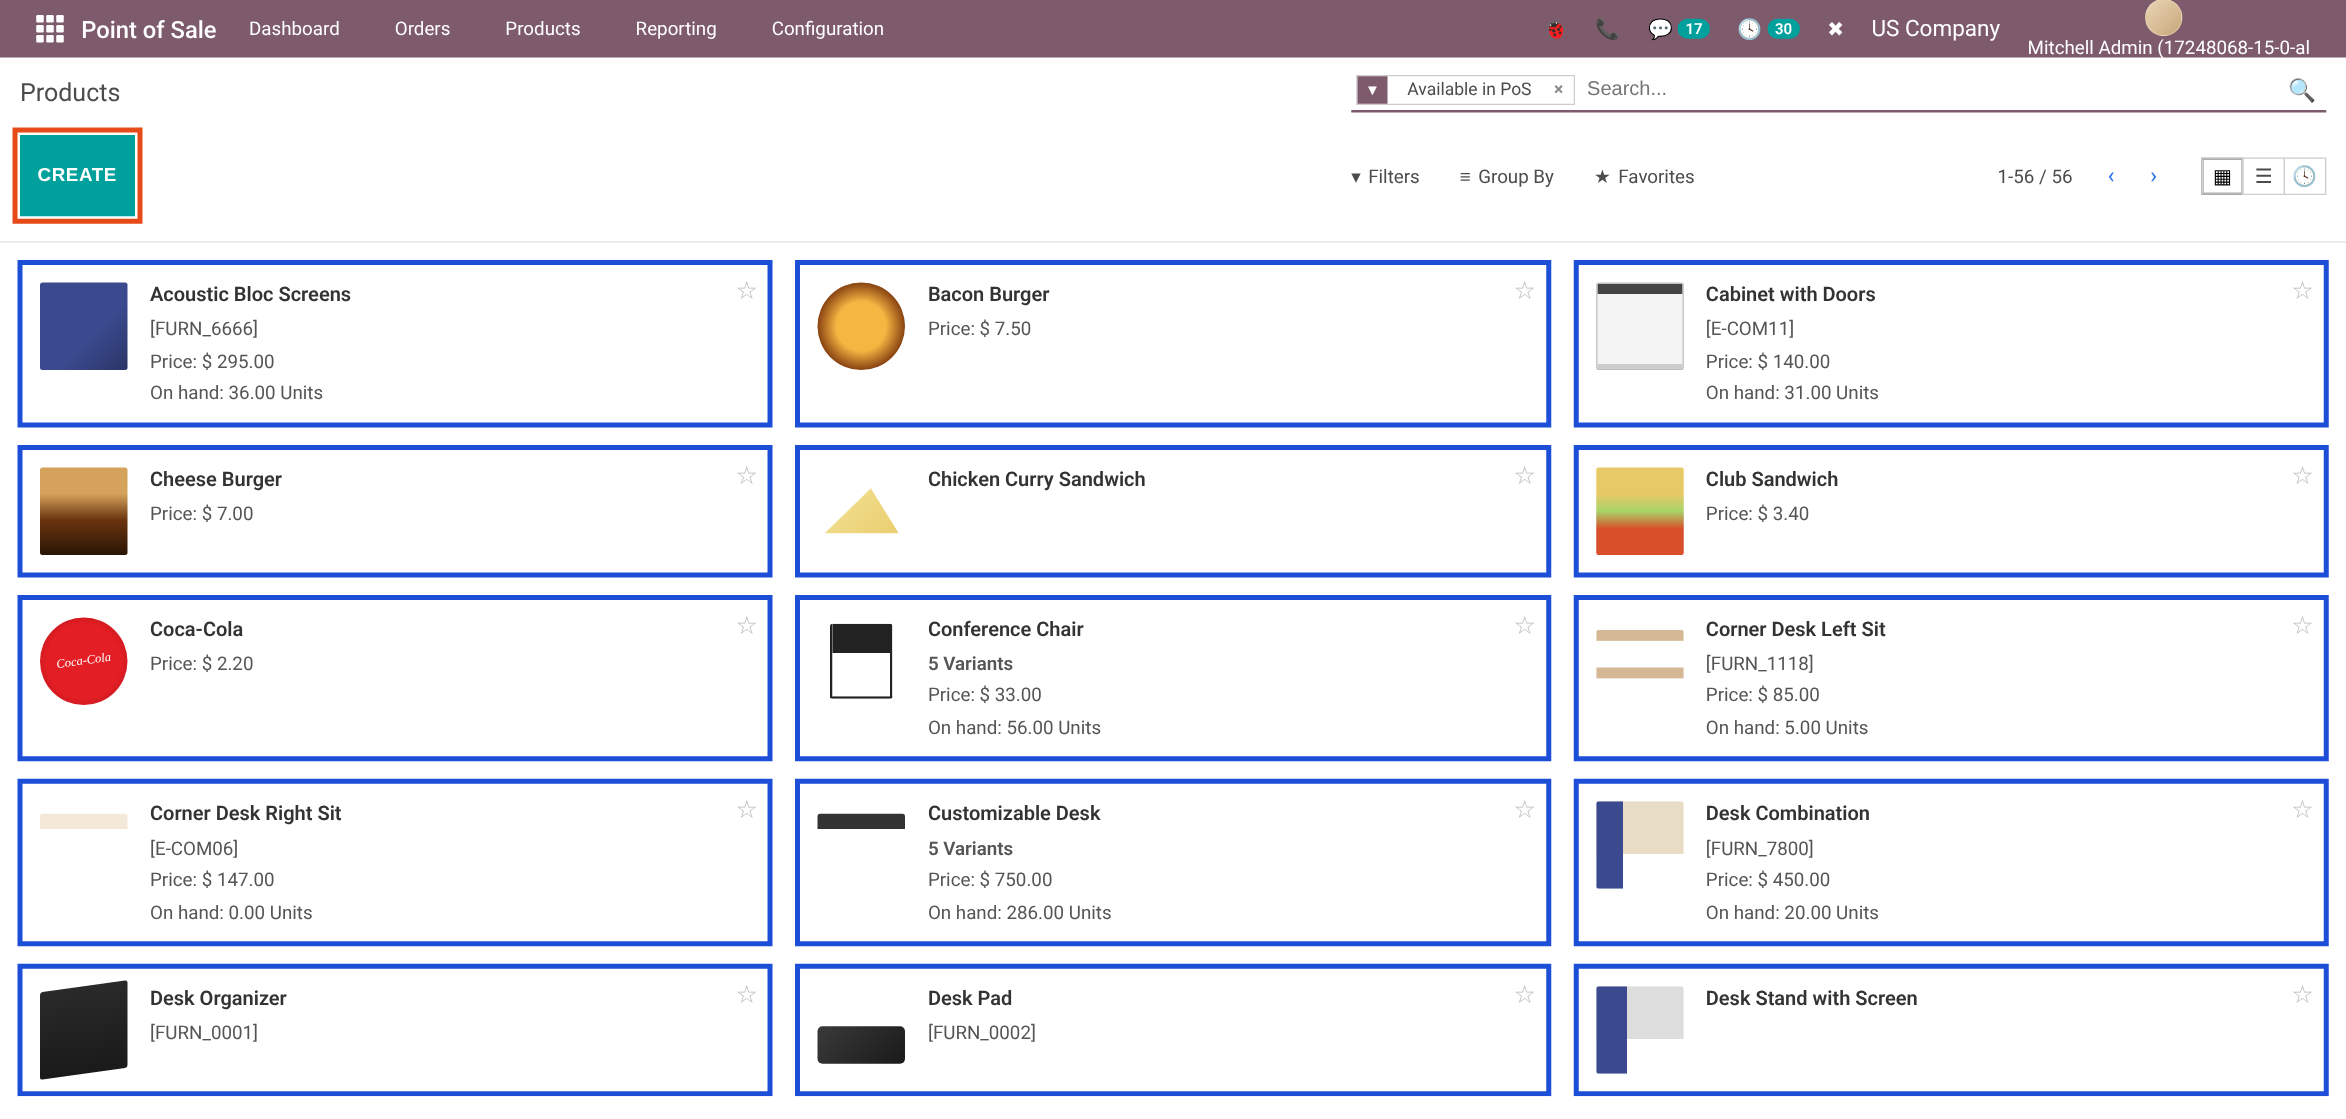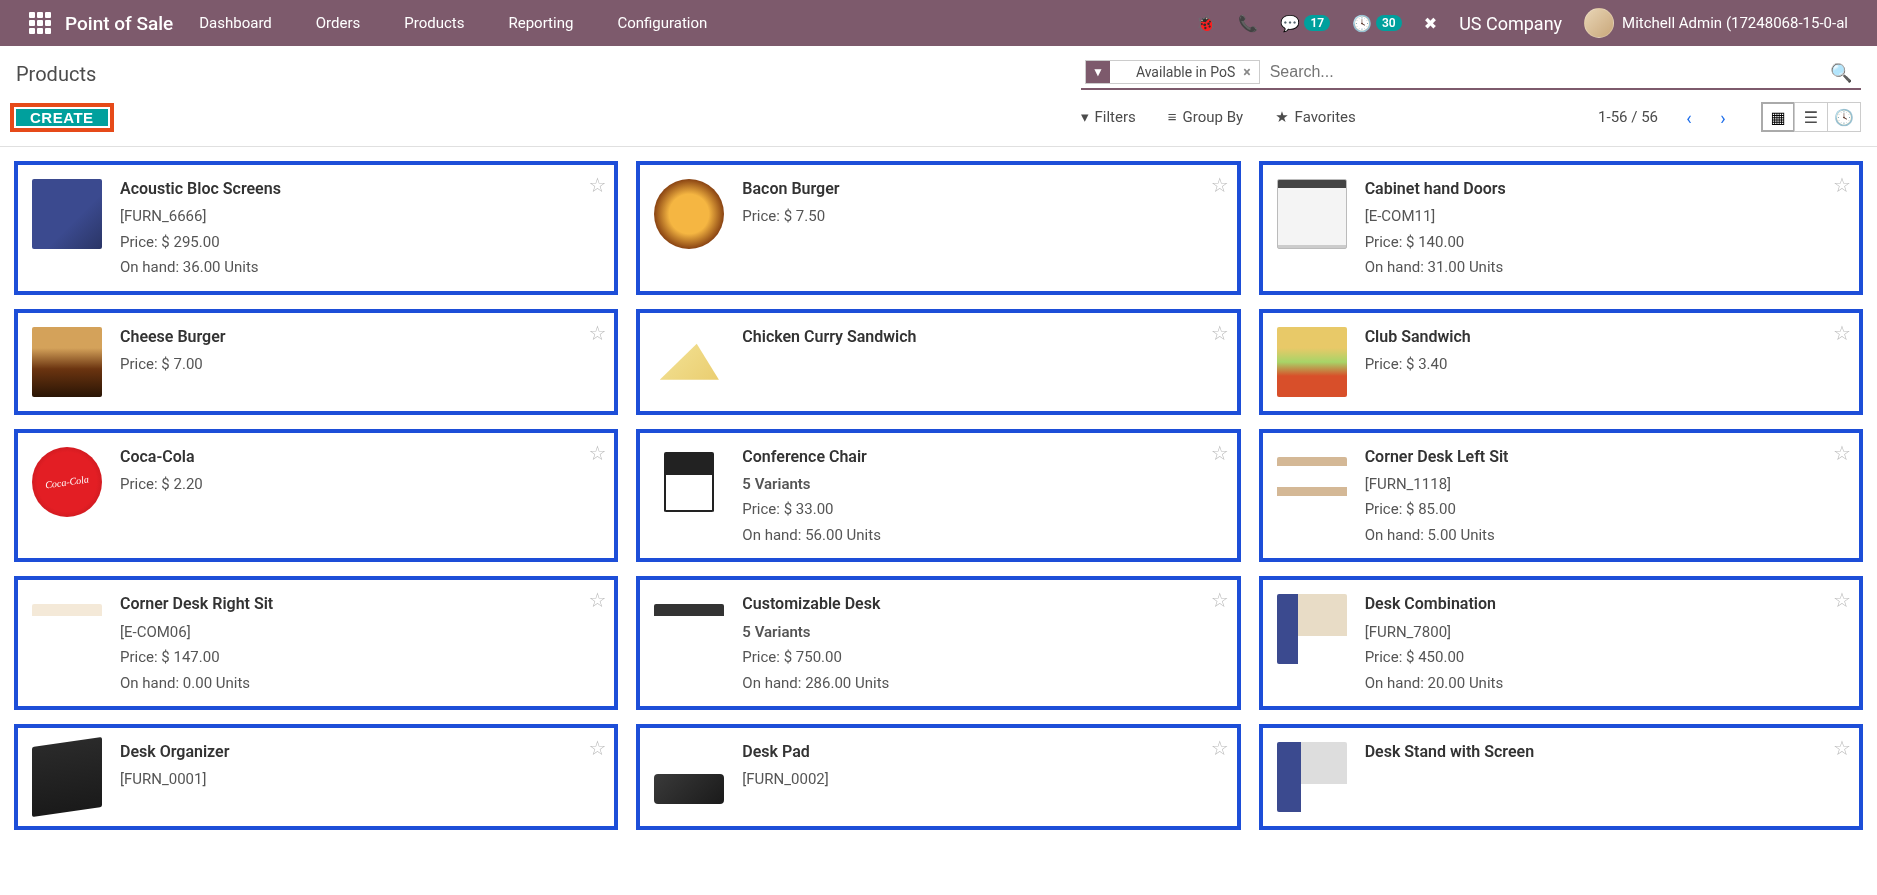--- a/index.html
+++ b/index.html
@@ -19,28 +19,28 @@
   .icon-span { font-size: 16px; cursor: pointer; }
 
   
   .cp { padding: 10px 16px 0 16px; }
   .cp-row1 { display: flex; align-items: flex-start; }
   .page-title { font-size: 20px; font-weight: 400; padding-top: 6px; }
   .search-area { margin-left: auto; flex: 0 0 780px; }
   .search-box { border-bottom: 2px solid #7d5a6c; display: flex; align-items: center; padding: 4px 4px; gap: 6px; background: #fff; }
   .facet { display: inline-flex; align-items: center; border: 1px solid #ccc; background: #fff; font-size: 14px; }
   .facet-icon { background: #7d5a6c; color: #fff; padding: 4px 6px; display: flex; align-items: center; font-size: 12px; }
-  .facet-label { padding: 2px 6px; color: #4c4c4c; margin-left: 20px; }
+  .facet-label { padding: 2px 16px; color: #4c4c4c; }
   .facet-remove { padding: 2px 8px 2px 2px; color: #888; cursor: pointer; font-weight: bold; }
   .search-input { flex: 1; border: none; outline: none; font-size: 16px; padding: 2px 4px; color: #666; }
   .search-mag { color: #7d5a6c; font-size: 18px; padding: 0 4px; }
 
   .cp-row2 { display: flex; align-items: center; margin-top: 12px; padding-bottom: 14px; }
   .create-wrap { border: 4px solid #e64a19; display: inline-block; padding: 2px; margin-left: -6px; }
-  .create-btn { background: #00a09d; color: #fff; border: none; padding: 0 14px; font-size: 15px; font-weight: 600; letter-spacing: .5px; cursor: pointer; }
+  .create-btn { background: #00a09d; color: #fff; border: none; padding: 24px 14px; font-size: 15px; font-weight: 600; letter-spacing: .5px; cursor: pointer; }
   .toolbar-mid { margin-left: auto; flex: 0 0 780px; display: flex; align-items: center; gap: 32px; }
   .tool-item { display: flex; align-items: center; gap: 6px; color: #4c4c4c; cursor: pointer; font-size: 15px; }
   .tool-right { margin-left: auto; display: flex; align-items: center; gap: 16px; }
   .pager { color: #4c4c4c; font-size: 15px; }
   .pager-arrows { display: flex; gap: 4px; }
   .pager-btn { width: 30px; height: 30px; display: flex; align-items: center; justify-content: center; color: #1f6feb; cursor: pointer; font-size: 18px; }
   .view-switch { display: flex; margin-left: 8px; }
   .view-btn { width: 34px; height: 30px; border: 1px solid #ccc; display: flex; align-items: center; justify-content: center; cursor: pointer; color: #4c4c4c; background: #fff; margin-left: -1px; font-size: 16px; }
   .view-btn.active { background: #fff; color: #000; border-color: #aaa; box-shadow: inset 0 0 0 1px #aaa; }
 
@@ -100,21 +100,21 @@
     <span class="badge-item">
       <span class="icon-span">💬</span>
       <span class="badge">17</span>
     </span>
     <span class="badge-item">
       <span class="icon-span">🕓</span>
       <span class="badge">30</span>
     </span>
     <span class="icon-span">✖</span>
     <span style="font-size:18px;">US Company</span>
-    <span style="display:flex;align-items:center;font-size:15px;">
+    <span style="display:flex;align-items:center;font-size:15px;flex-direction:column;">
       <span class="avatar"></span>
       <span>Mitchell Admin (17248068-15-0-al</span>
     </span>
   </div>
 </div>
 
 <div class="cp">
   <div class="cp-row1">
     <div class="page-title">Products</div>
     <div class="search-area">
@@ -183,21 +183,21 @@
         <div class="card-title">Bacon Burger</div>
         <div>Price: $ 7.50</div>
       </div>
       <span class="star">☆</span>
     </div>
     <div class="card">
       <div class="thumb">
         <div class="thumb-inner t-cabinet"></div>
       </div>
       <div class="card-body">
-        <div class="card-title">Cabinet hand Doors</div>
+        <div class="card-title">Cabinet with Doors</div>
         <div>[E-COM11]</div>
         <div>Price: $ 140.00</div>
         <div>On hand: 31.00 Units</div>
       </div>
       <span class="star">☆</span>
     </div>
     <div class="card">
       <div class="thumb">
         <div class="thumb-inner t-burger2"></div>
       </div>

